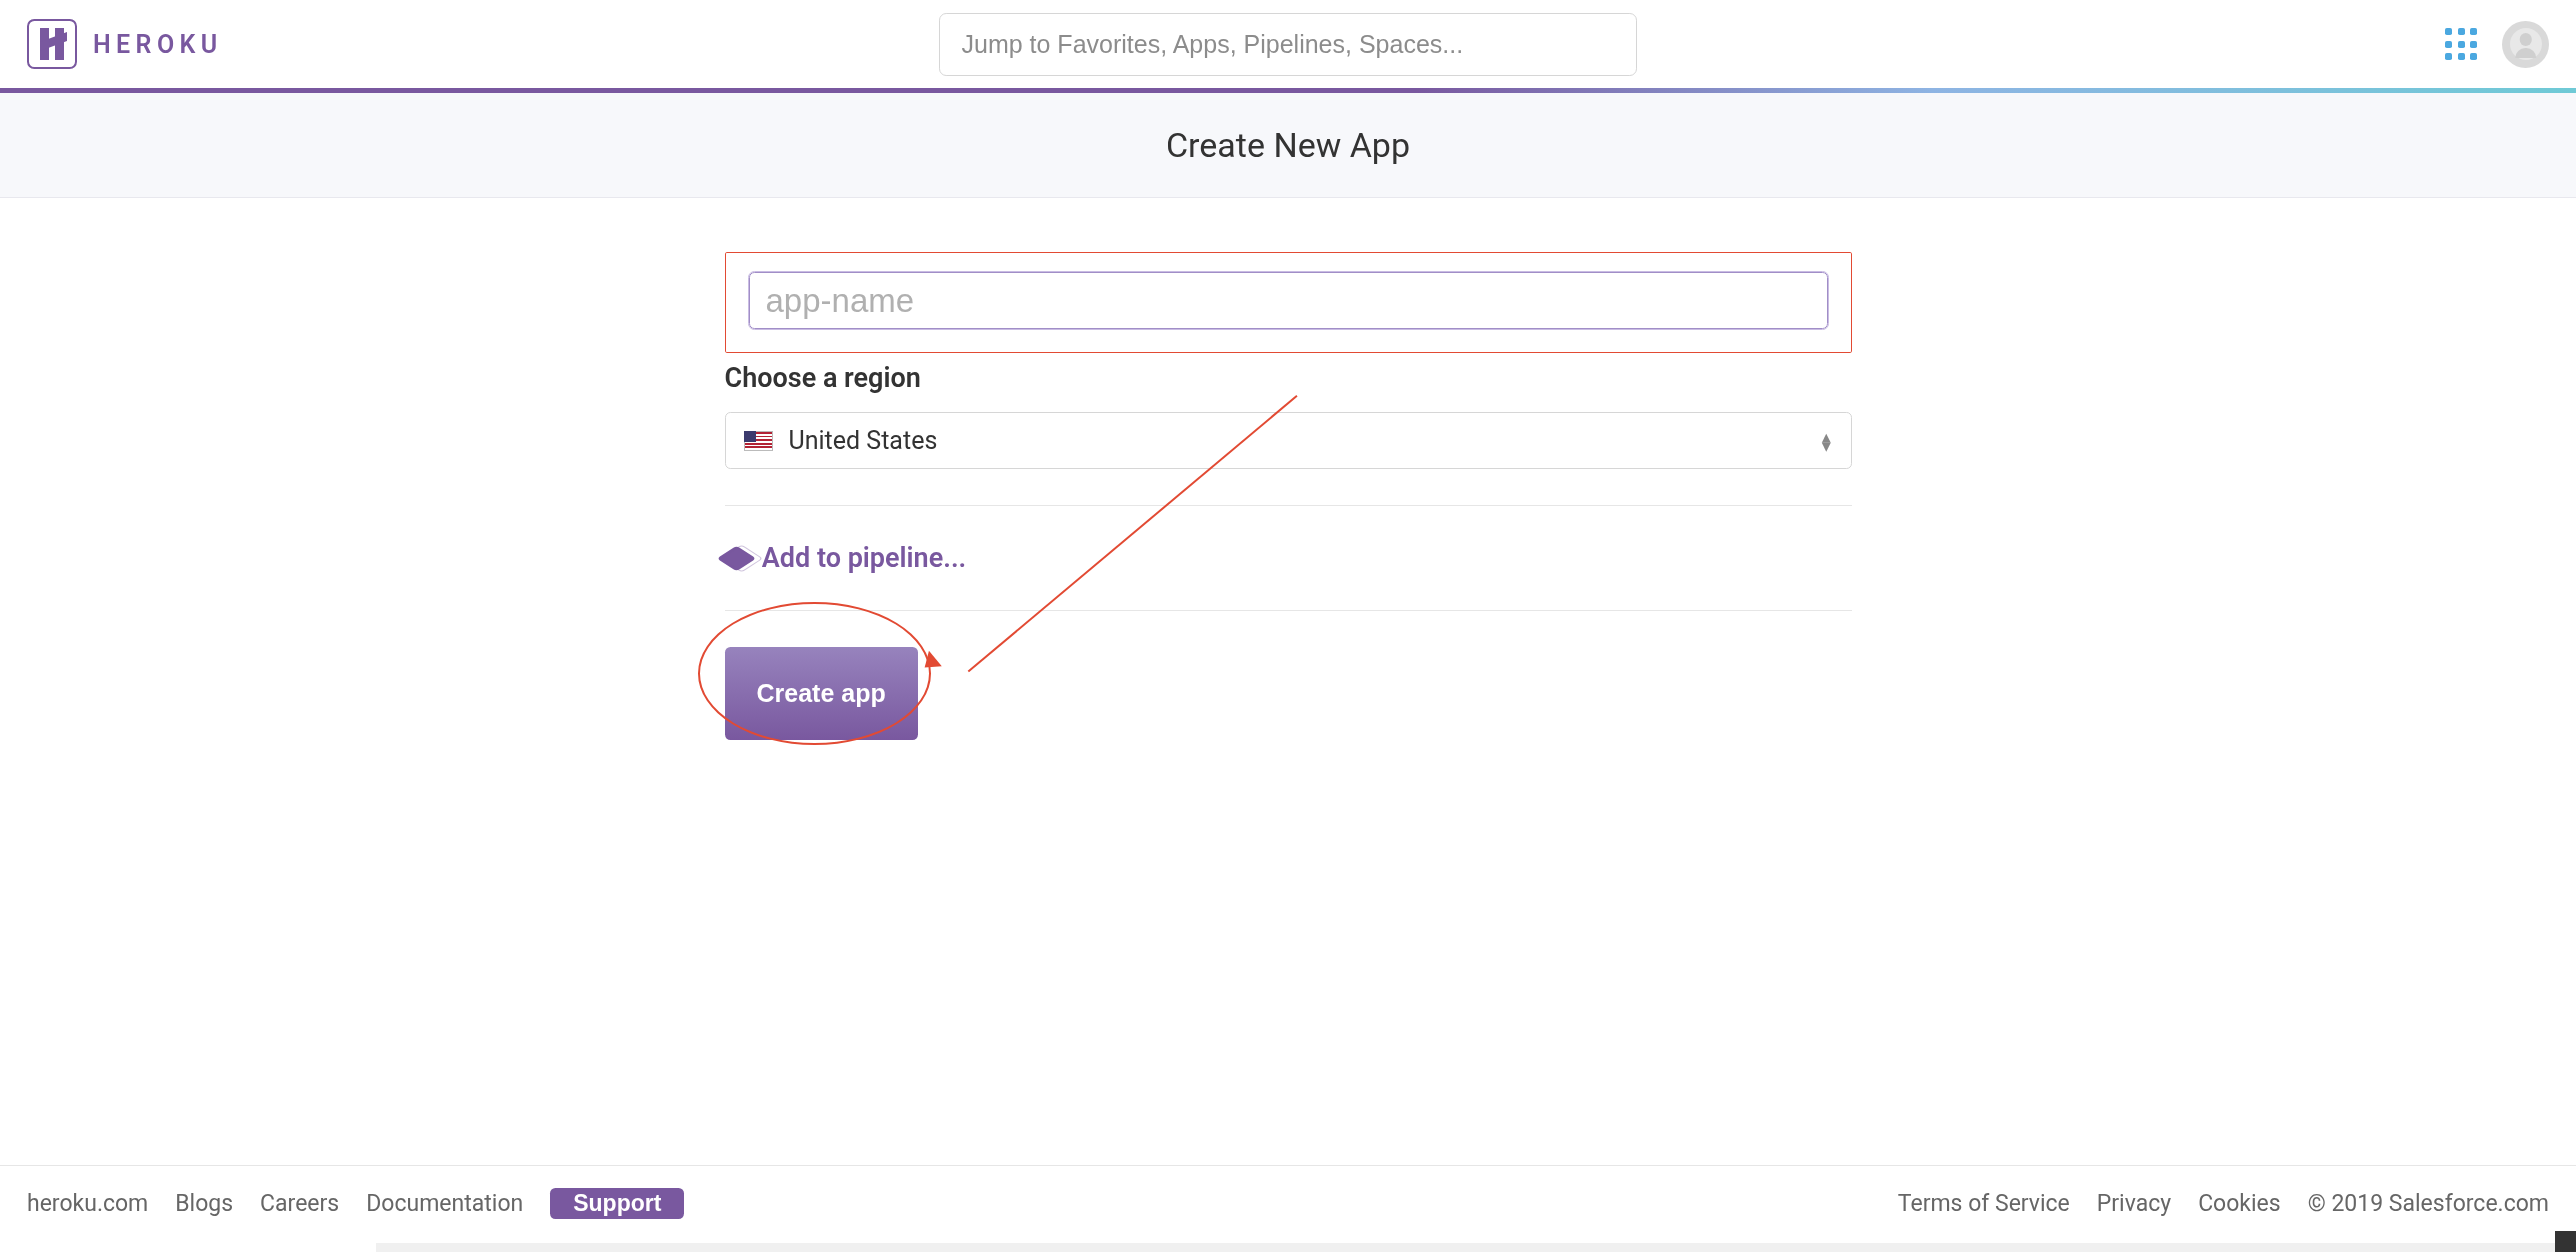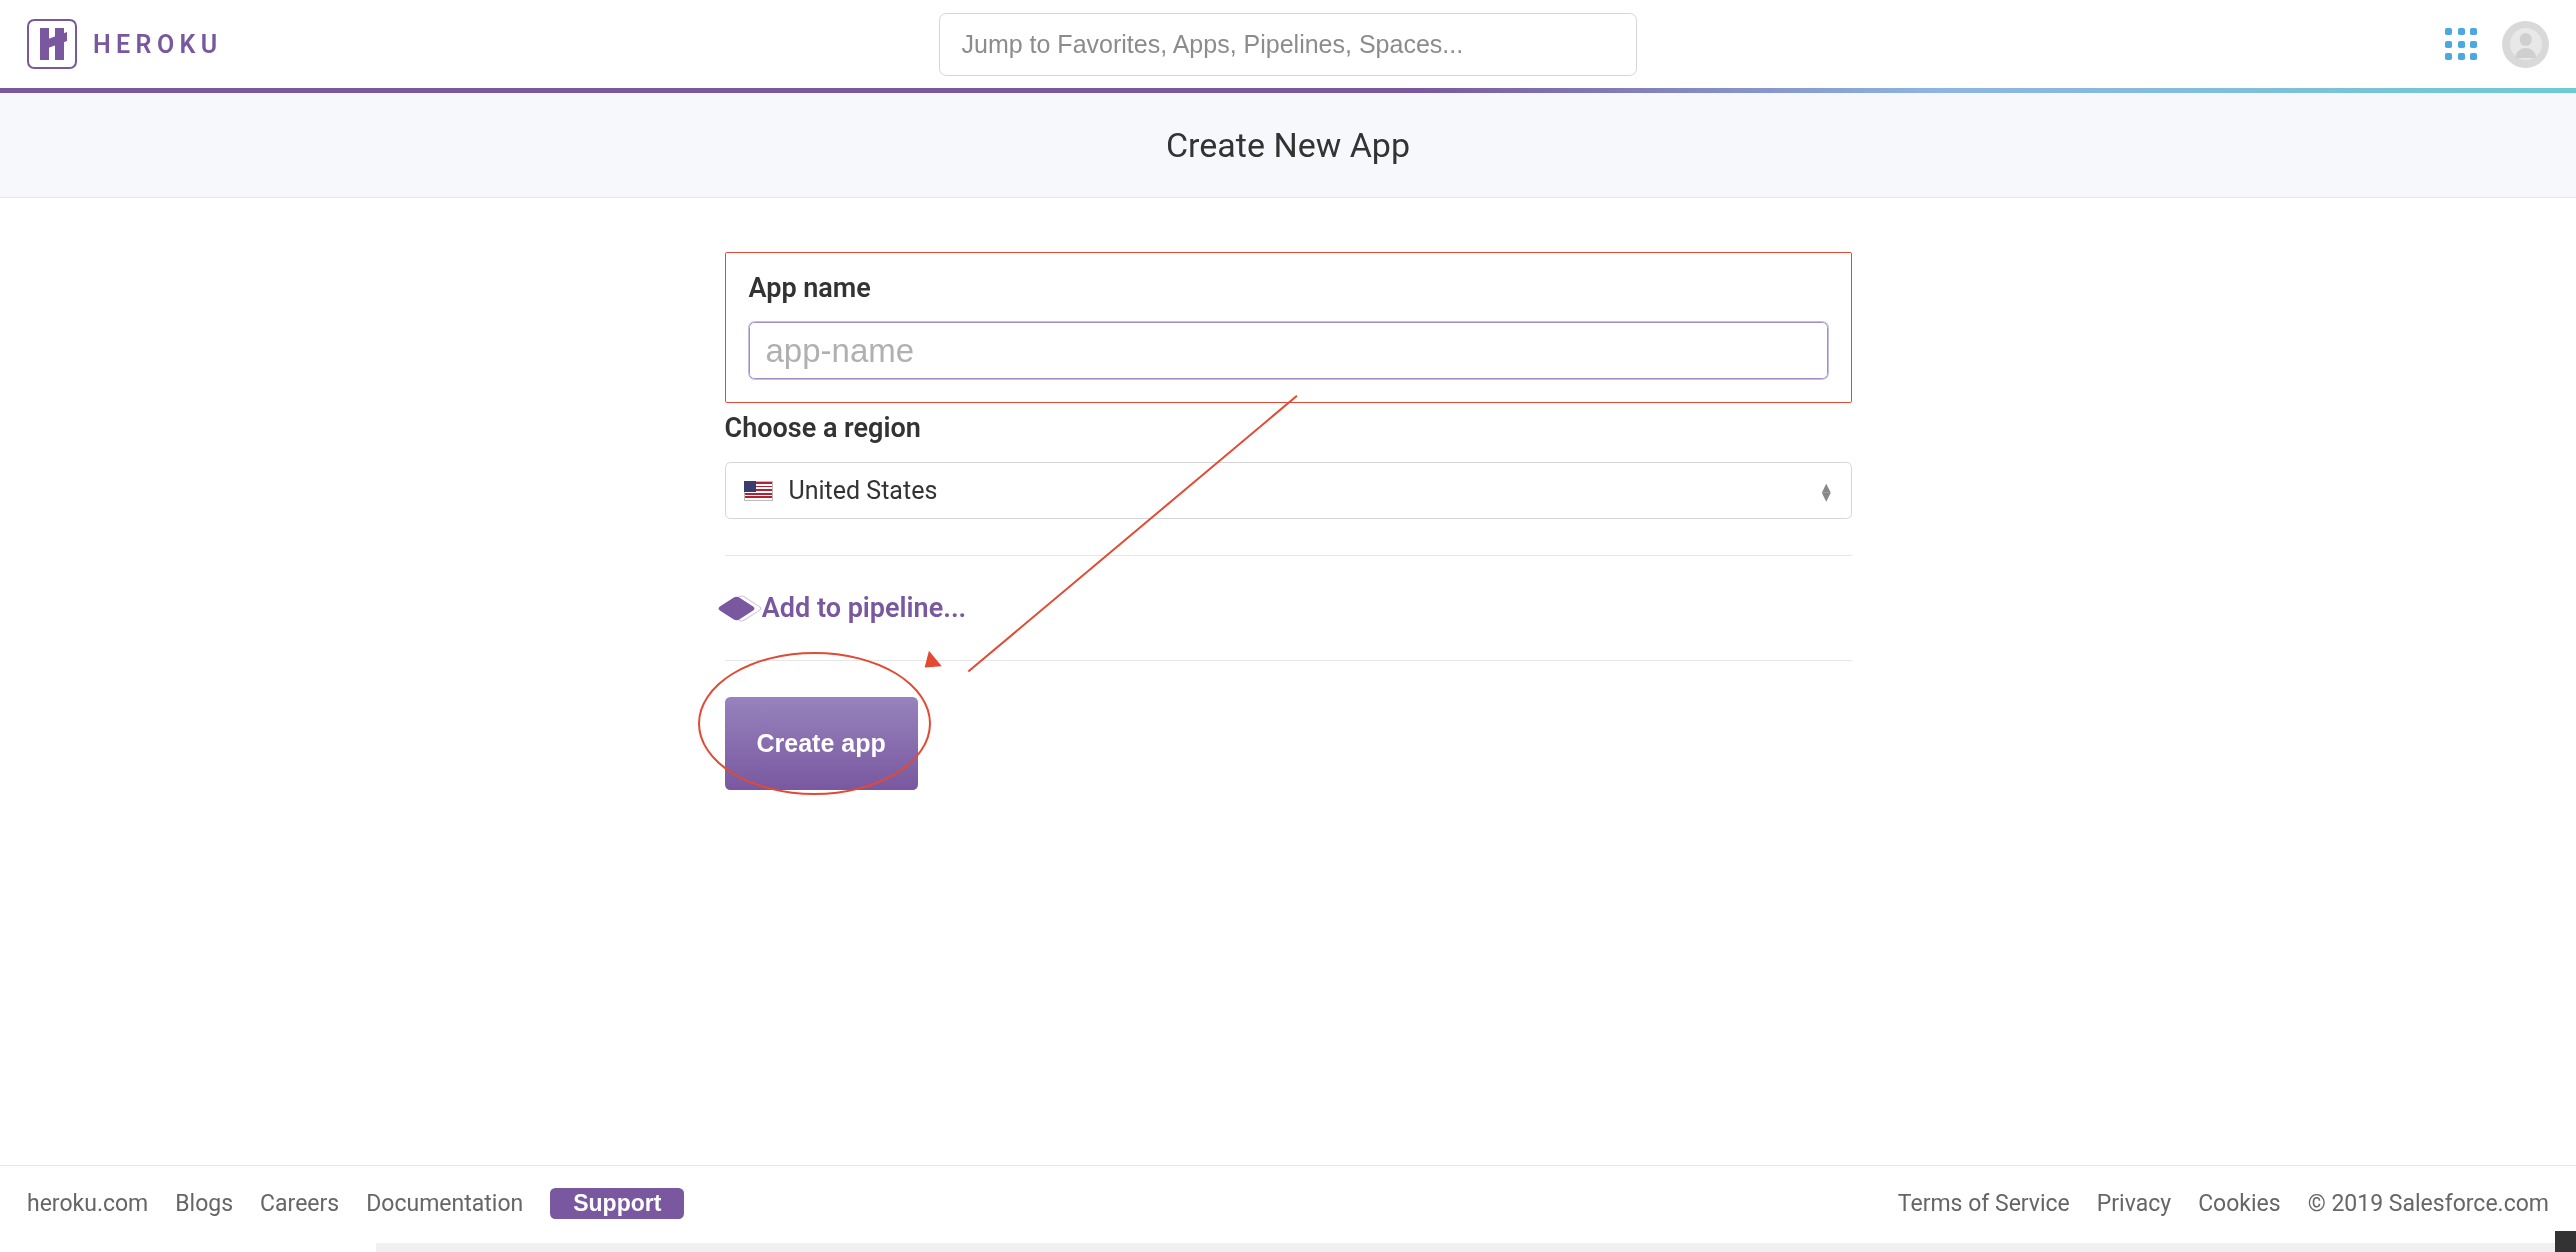--- a/index.html
+++ b/index.html
@@ -345,21 +345,20 @@
 </div>
 <div class="nav-underline"></div>
 
 <div class="page-header">
   <h1>Create New App</h1>
 </div>
 
 <div class="form-wrap">
 
   <div class="highlight-box">
-    <label class="field-label">App name</label>
     <input class="text-input" type="text" placeholder="app-name" style="">
   </div>
 
   <div class="field-group">
     <label class="field-label">Choose a region</label>
     <div class="select-box">
       <span class="flag"></span>
       <span>United States</span>
       <span class="select-chevrons">▴<br>▾</span>
     </div>

